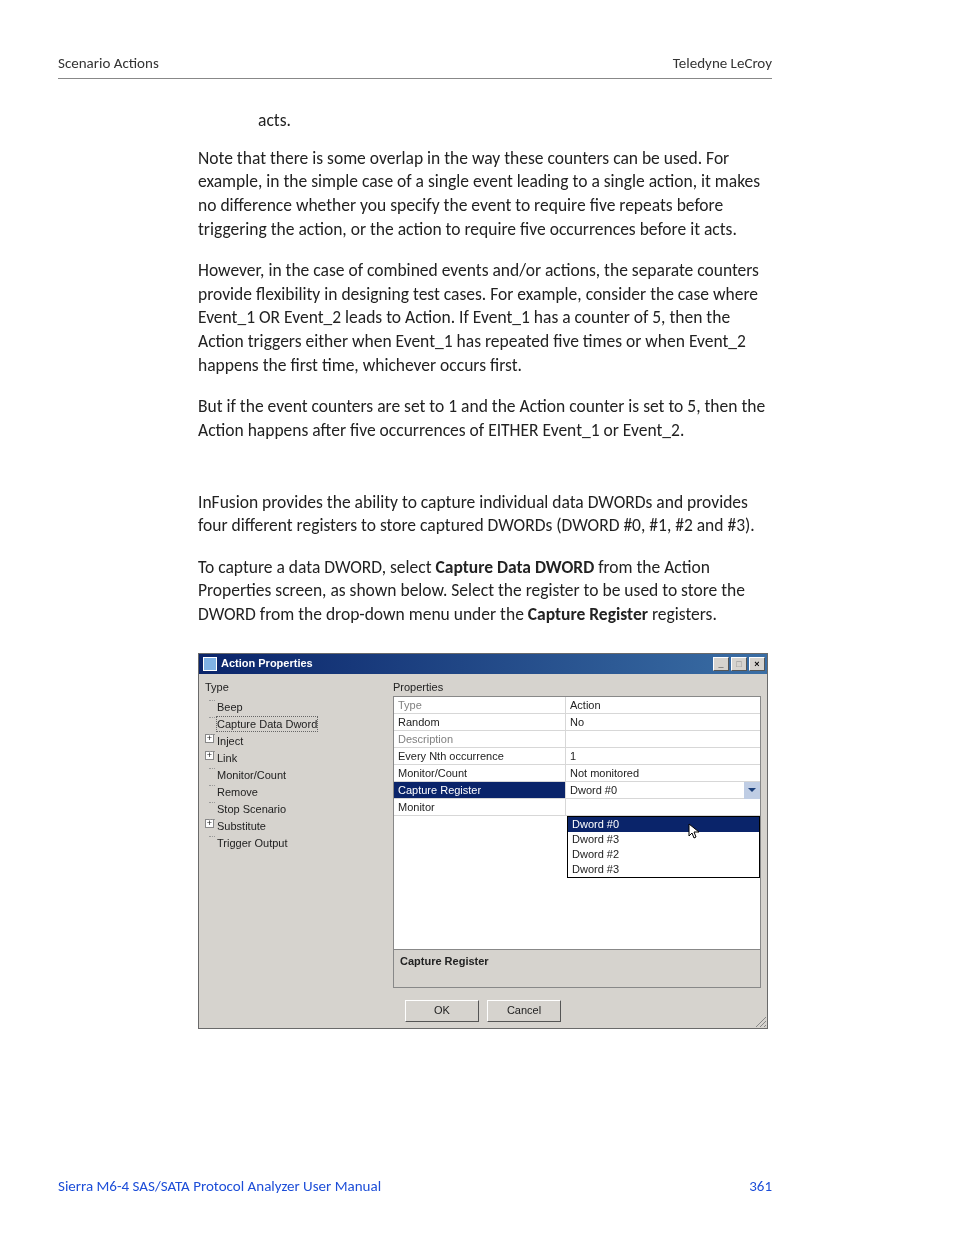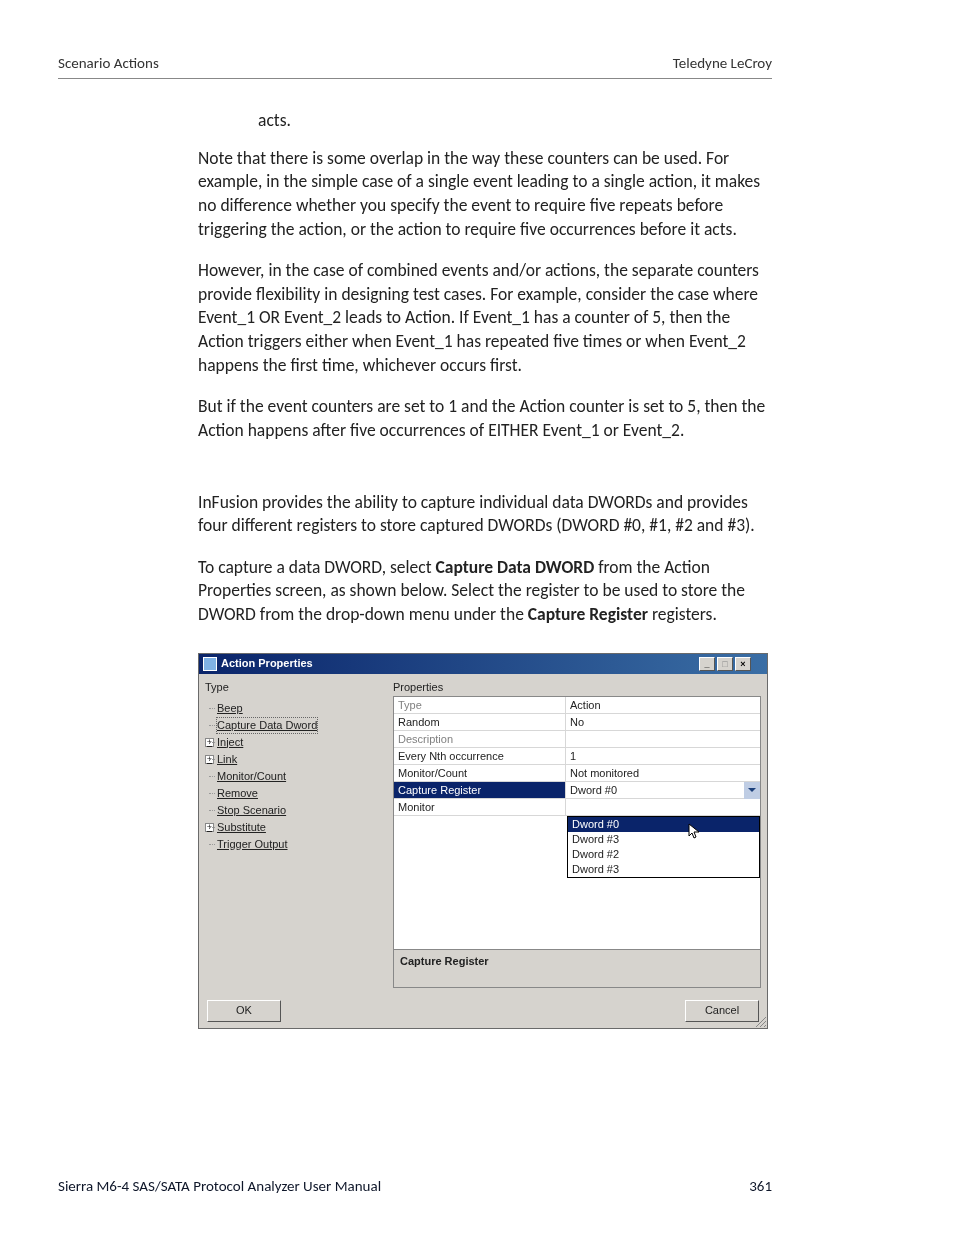--- a/index.html
+++ b/index.html
@@ -49,21 +49,21 @@
     font-size: 11px;
     background: #d6d3ce;
     position: relative;
   }
   .titlebar {
     height: 20px;
     background: linear-gradient(to right, #0a246a, #3a6ea5);
     color: #fff;
     display: flex;
     align-items: center;
-    padding: 0 16px 0 4px;
+    padding: 0 2px 0 4px;
     font-weight: 700;
   }
   .titlebar .icon-app {
     width: 14px; height: 14px;
     background: #7fb2e6;
     border: 1px solid #fff;
     margin-right: 4px;
     display: inline-block;
   }
   .titlebar .spacer { flex: 1; }
@@ -99,24 +99,23 @@
   .section-label {
     font-size: 11px;
     height: 16px;
   }
   .tree {
     padding: 4px 0 0 12px;
     font-size: 11px;
   }
   .tree-item {
     display: flex;
-    align-items: center;
+    align-items: flex-start;
     height: 17px;
     position: relative;
-    text-decoration: underline;
   }
   .tree-item::before {
     content: "";
     position: absolute;
     left: -8px;
     width: 6px;
     border-top: 1px dotted #999;
   }
   .tree-toggle {
     width: 9px; height: 9px;
@@ -212,21 +211,21 @@
     border: 1px solid #888;
     border-top: none;
     background: #d6d3ce;
     padding: 4px 6px;
     font-weight: 700;
     font-size: 11px;
   }
   .dialog-footer {
     height: 34px;
     display: flex;
-    justify-content: space-between;
+    justify-content: center;
     align-items: center;
     gap: 8px;
     padding: 0 8px;
   }
   .win-btn {
     width: 74px;
     height: 22px;
     background: #d6d3ce;
     border: 1px solid #fff;
     border-right-color: #555;
@@ -246,21 +245,21 @@
   .resize-grip svg { display: block; }
 
   .footer-row {
     position: absolute;
     bottom: 40px;
     left: 58px;
     right: 58px;
     display: flex;
     justify-content: space-between;
     font-size: 15px;
-    color: #0f172a;
+    color: #1d4ed8;
   }
 </style>
 </head>
 <body>
 
 <div class="page">
   <div class="header-row">
     <span>Scenario Actions</span>
     <span>Teledyne LeCroy</span>
   </div>

